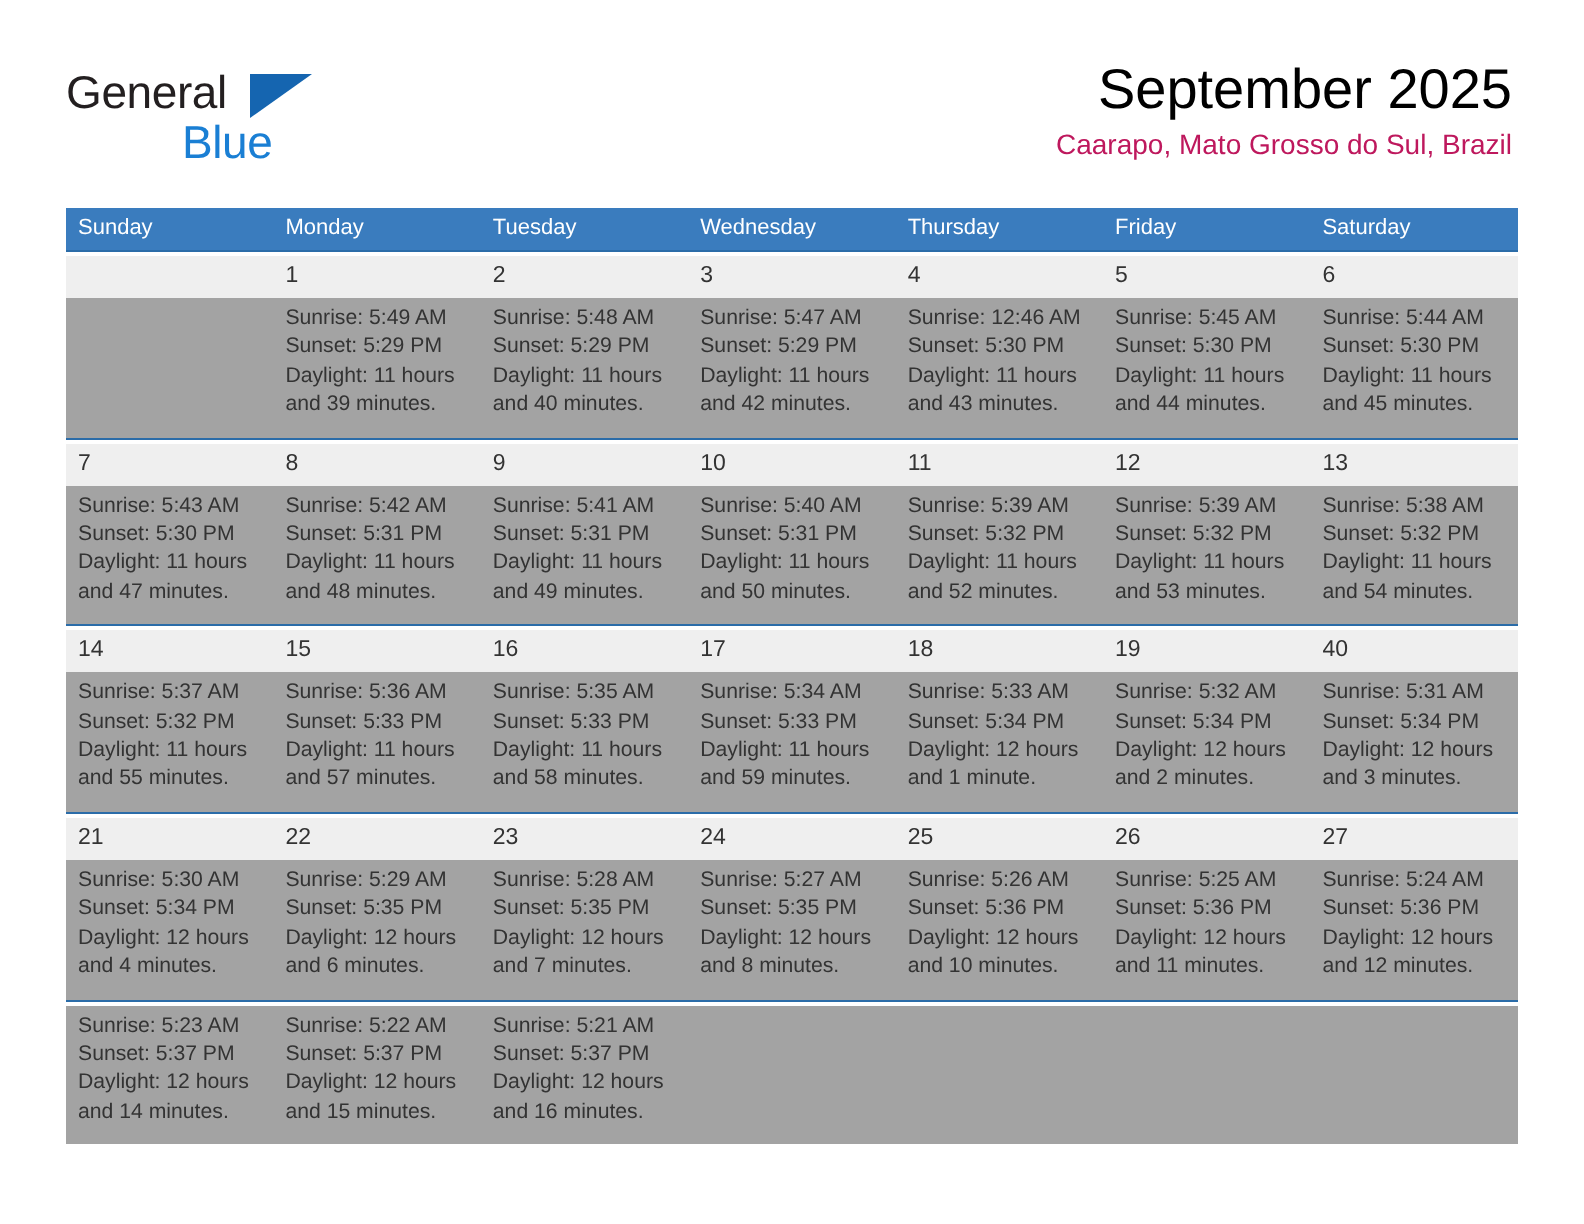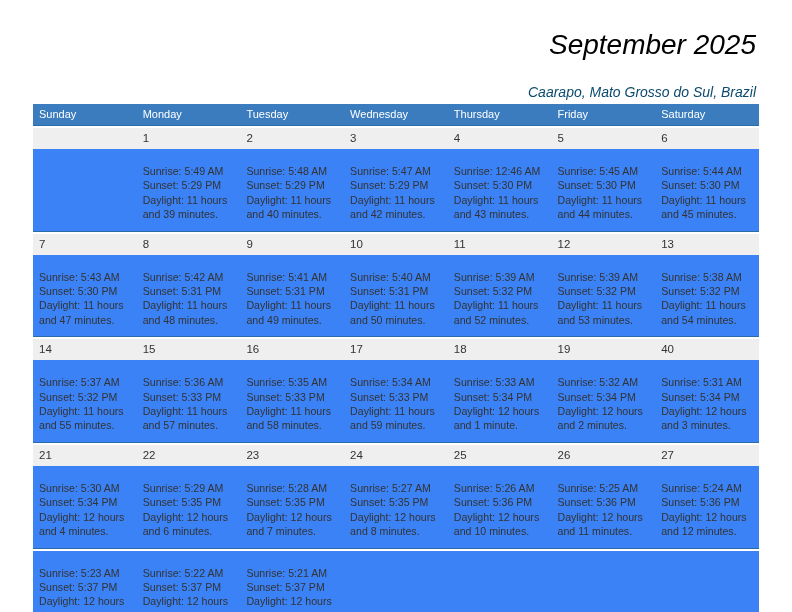--- a/index.html
+++ b/index.html
@@ -61,33 +61,32 @@
     font-size: 23px;
     letter-spacing: -0.2px;
     color: #1a7fd4;
     font-family: "Liberation Sans", sans-serif;
   }
   .title-block {
     position: absolute;
     right: 36px;
     top: 28px;
     text-align: right;
-    font-style: italic;
   }
   .cal-title {
     font-size: 28px;
     color: #000000;
     line-height: 34px;
     white-space: nowrap;
   }
   .cal-subtitle {
     font-size: 14px;
-    color: #0c4a6e;
+    color: #be185d;
     line-height: 20px;
-    margin-top: 20px;
+    margin-top: 0;
     white-space: nowrap;
   }
 
   
   .calendar {
     position: absolute;
     left: 33px;
     top: 104px;
     width: 726px;
     border-collapse: collapse;
@@ -121,38 +120,43 @@
     height: 19px;
     padding: 2px 0 0 6px;
     font-size: 11.5px;
     color: #333333;
     line-height: 16px;
   }
   .daynum-row td.empty {
     background: #efefef;
   }
   .info-row td {
-    background: #3b82f6;
-    padding: 15px 8px 9px 6px;
+    background: #a3a3a3;
+    padding: 3px 8px 9px 6px;
     font-size: 10.6px;
     line-height: 14.4px;
     color: #333333;
   }
   .info-line {
     display: block;
     white-space: nowrap;
   }
 </style>
 </head>
 <body>
 
 <div class="page">
 
   <div class="header">
 
+    <div class="logo">
+      <span class="logo-general">General</span>
+      <span class="logo-tri"></span>
+      <span class="logo-blue">Blue</span>
+    </div>
 
     <div class="title-block">
       <div class="cal-title">September 2025</div>
       <div class="cal-subtitle">Caarapo, Mato Grosso do Sul, Brazil</div>
     </div>
 
   </div>
 
   <table class="calendar">
     <thead>

